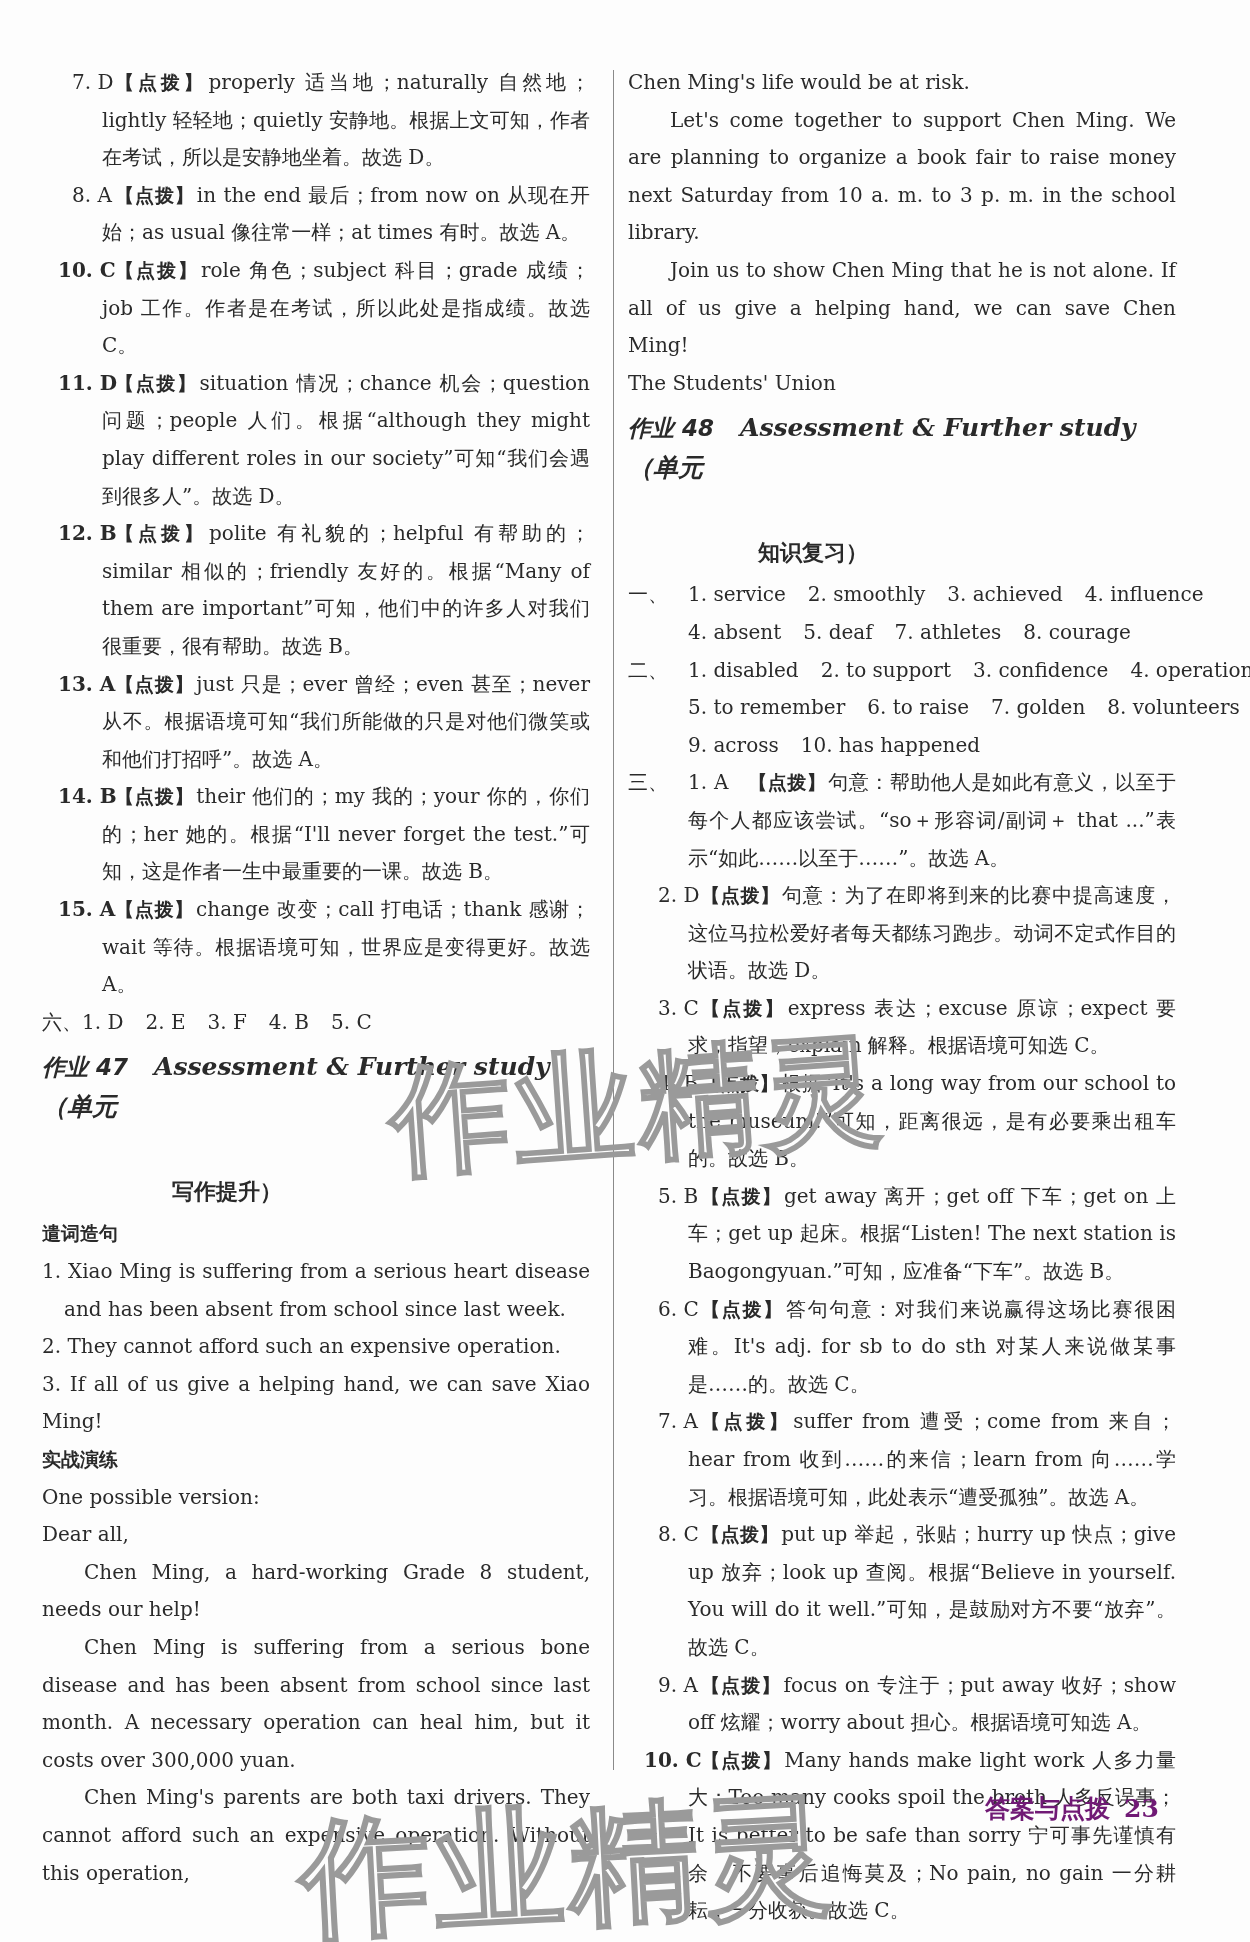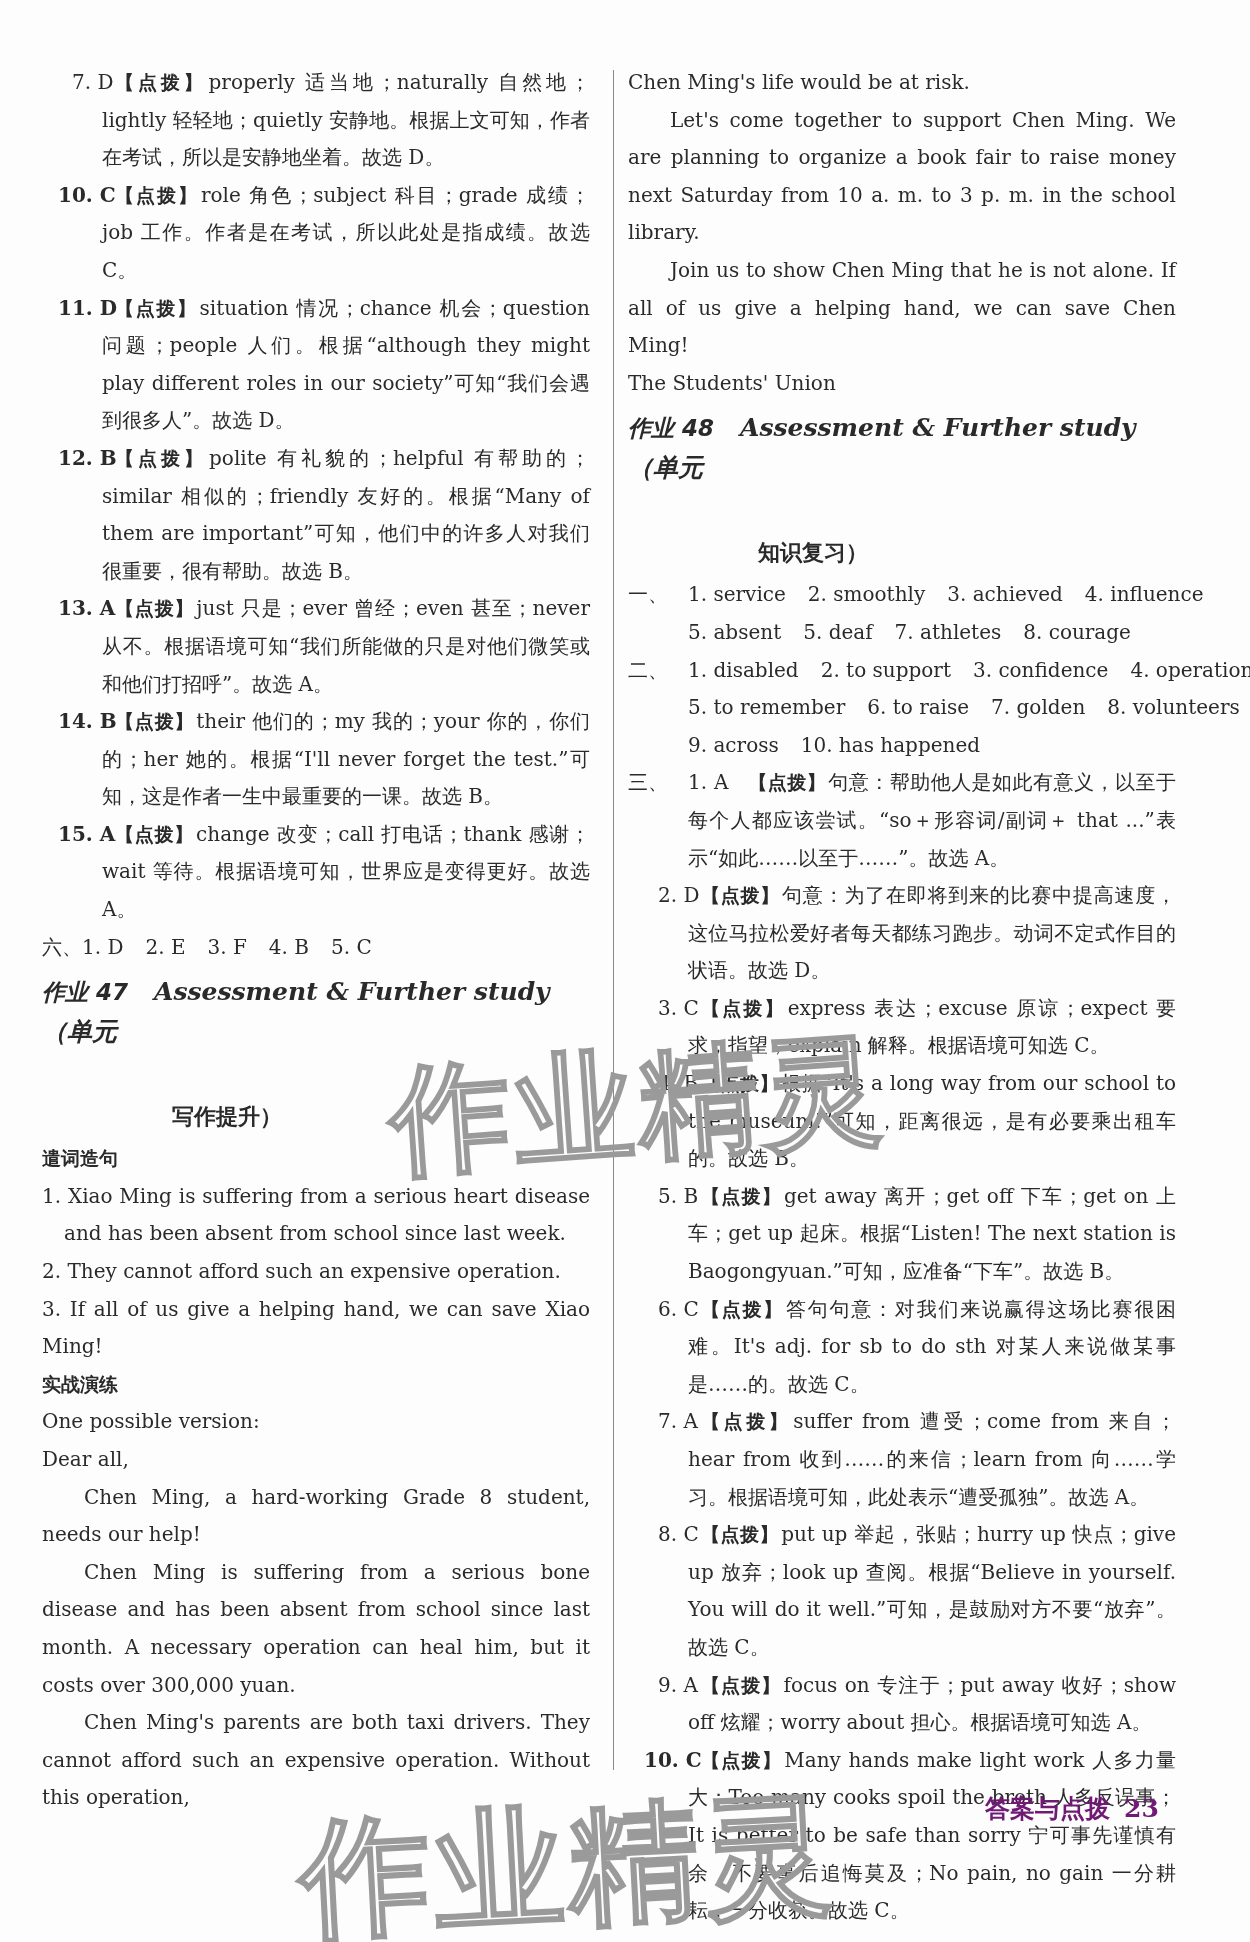--- a/index.html
+++ b/index.html
@@ -31,20 +31,21 @@
   .lead{position:relative;padding-left:60px;}
   .lead .num{position:absolute;left:0;}
 </style>
 </head>
 <body>
 
 <div class="divider"></div>
 
 <div class="col left">
   <div class="item"><span class="num">7. D</span><span class="tag">【点拨】</span><span>properly 适当地；naturally 自然地；lightly 轻轻地；quietly 安静地。根据上文可知，作者在考试，所以是安静地坐着。故选 D。</span></div>
+  <div class="item"><span class="num">8. A</span><span class="tag">【点拨】</span><span>in the end 最后；from now on 从现在开始；as usual 像往常一样；at times 有时。故选 A。</span></div>
   <div class="item wide"><span class="num">10. C</span><span class="tag">【点拨】</span><span>role 角色；subject 科目；grade 成绩；job 工作。作者是在考试，所以此处是指成绩。故选 C。</span></div>
   <div class="item wide"><span class="num">11. D</span><span class="tag">【点拨】</span><span>situation 情况；chance 机会；question 问题；people 人们。根据“although they might play different roles in our society”可知“我们会遇到很多人”。故选 D。</span></div>
   <div class="item wide"><span class="num">12. B</span><span class="tag">【点拨】</span><span>polite 有礼貌的；helpful 有帮助的；similar 相似的；friendly 友好的。根据“Many of them are important”可知，他们中的许多人对我们很重要，很有帮助。故选 B。</span></div>
   <div class="item wide"><span class="num">13. A</span><span class="tag">【点拨】</span><span>just 只是；ever 曾经；even 甚至；never 从不。根据语境可知“我们所能做的只是对他们微笑或和他们打招呼”。故选 A。</span></div>
   <div class="item wide"><span class="num">14. B</span><span class="tag">【点拨】</span><span>their 他们的；my 我的；your 你的，你们的；her 她的。根据“I'll never forget the test.”可知，这是作者一生中最重要的一课。故选 B。</span></div>
   <div class="item wide"><span class="num">15. A</span><span class="tag">【点拨】</span><span>change 改变；call 打电话；thank 感谢；wait 等待。根据语境可知，世界应是变得更好。故选 A。</span></div>
 
   <div class="ans-row">
     <span style="margin-right:0">六、</span><span>1. D</span><span>2. E</span><span>3. F</span><span>4. B</span><span>5. C</span>
   </div>
@@ -73,21 +74,21 @@
   <div class="para">Join us to show Chen Ming that he is not alone. If all of us give a helping hand, we can save Chen Ming!</div>
   <div class="sig">The Students' Union</div>
 
   <div class="heading">
     <span class="hw">作业 48</span><span>Assessment &amp; Further study（单元</span>
     <span class="sub">知识复习）</span>
   </div>
 
   <div>
     <div class="lead ans-row"><span class="num">一、</span><span>1. service</span><span>2. smoothly</span><span>3. achieved</span><span>4. influence</span></div>
-    <div class="indent ans-row"><span>5. absent</span><span>5. deaf</span><span>7. athletes</span><span>8. courage</span></div>
+    <div class="indent ans-row"><span>4. absent</span><span>5. deaf</span><span>7. athletes</span><span>8. courage</span></div>
   </div>
 
   <div>
     <div class="lead ans-row"><span class="num">二、</span><span>1. disabled</span><span>2. to support</span><span>3. confidence</span><span>4. operation</span></div>
     <div class="indent ans-row"><span>5. to remember</span><span>6. to raise</span><span>7. golden</span><span>8. volunteers</span></div>
     <div class="indent ans-row"><span>9. across</span><span>10. has happened</span></div>
   </div>
 
   <div>
     <div class="lead" style="text-align:justify;"><span class="num">三、</span><span>1. A</span> <span class="tag">【点拨】</span><span>句意：帮助他人是如此有意义，以至于每个人都应该尝试。“so＋形容词/副词＋ that ...”表示“如此……以至于……”。故选 A。</span></div>

